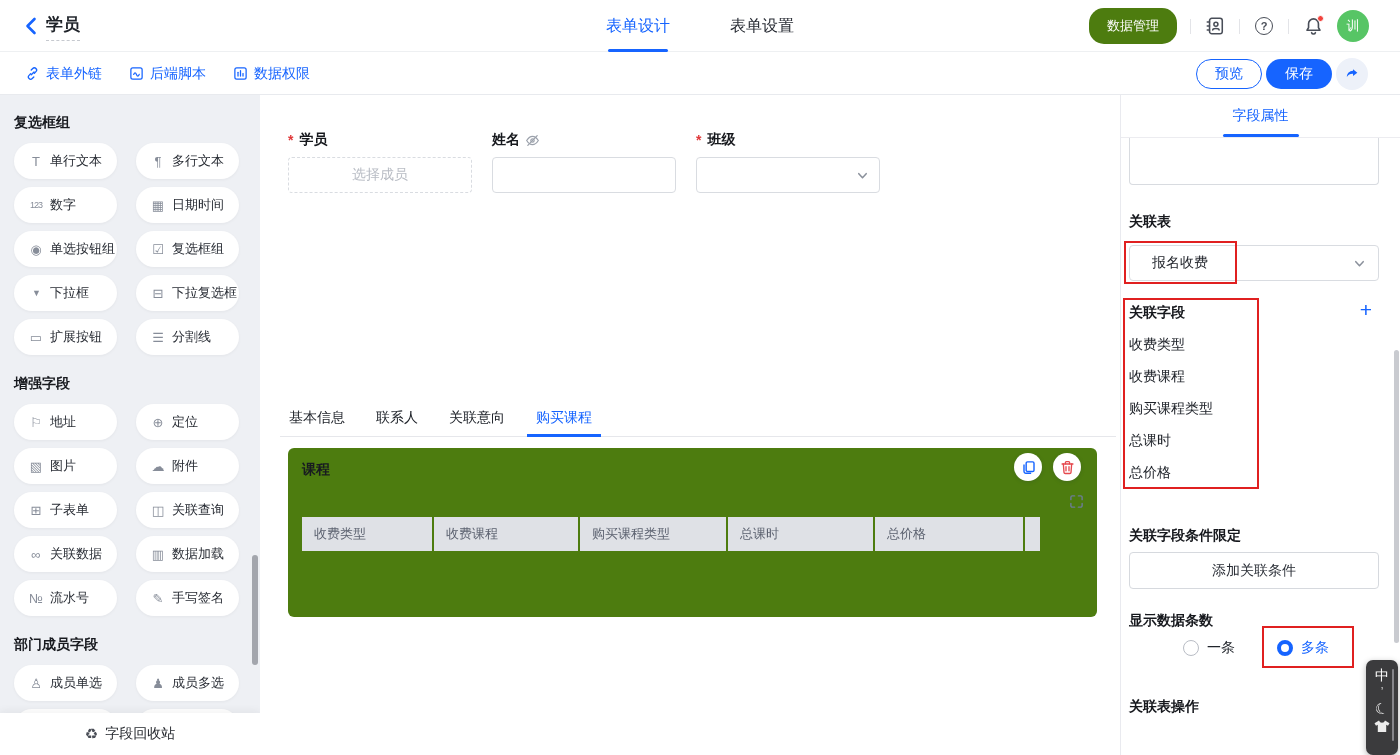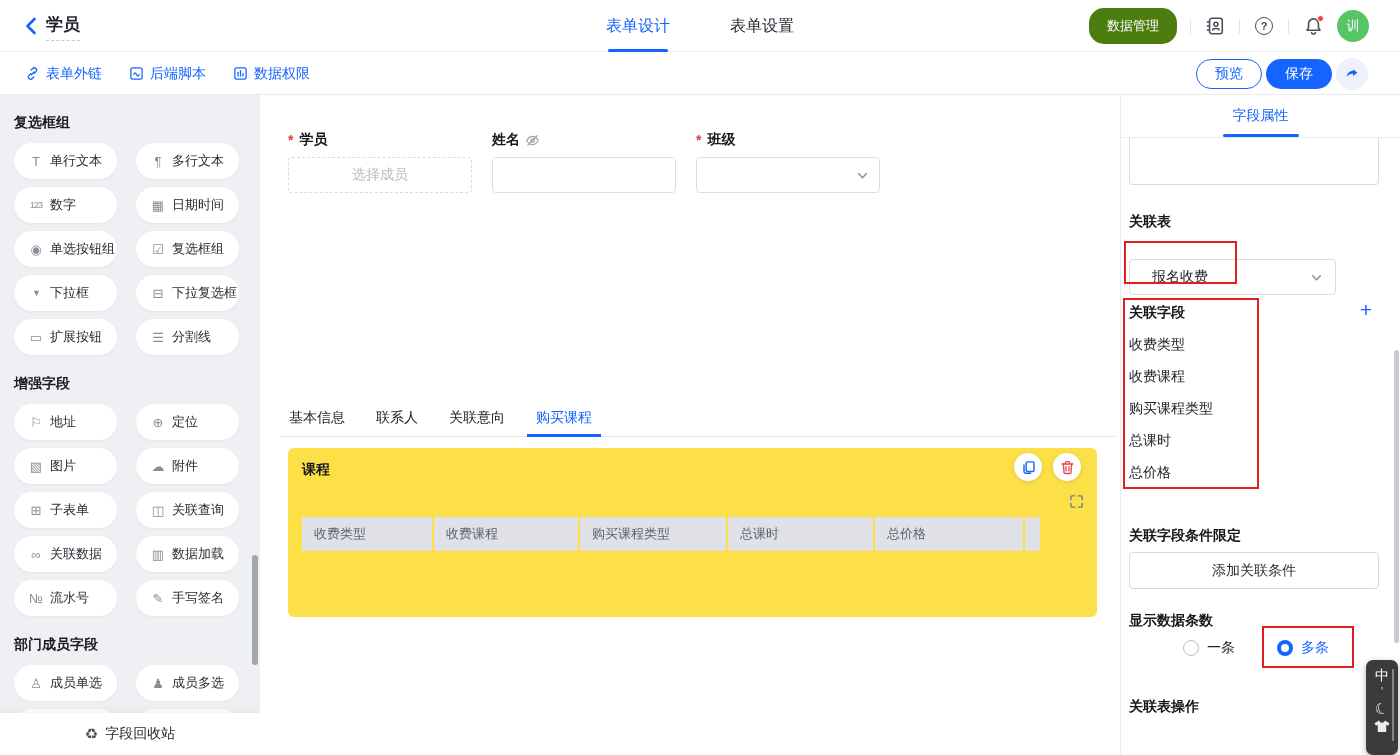--- a/index.html
+++ b/index.html
@@ -69,21 +69,21 @@
   .cfield .flabel { font-size:14px; font-weight:700; color:#16181d; margin-bottom:8px; display:flex; align-items:center; gap:5px; }
   .req { color:#e0383a; margin-right:1px; }
   .finput { height:36px; border:1px solid #d9dce1; border-radius:4px; background:#fff; position:relative;
             display:flex; align-items:center; padding:0 10px; font-size:14px; color:#b8bcc4; }
   .finput.dashed { border-style:dashed; justify-content:center; }
   .ctabs { position:absolute; left:20px; right:4px; top:307px; height:35px; border-bottom:1px solid #e6e7eb;
            display:flex;gap:11px; }
   .ctab { height:35px; display:flex; align-items:center; padding:0 9px; margin-right:2px; font-size:14px;
           color:#20242b; cursor:pointer; border-bottom:3px solid transparent; }
   .ctab.active { color:#1664ff; border-bottom-color:#1664ff; }
-  .panel { position:absolute; left:28px; top:353px; width:809px; height:169px; background:#fde047;
+  .panel { position:absolute; left:28px; top:353px; width:809px; height:169px; background:#4d7c0f;
            border-radius:6px; cursor:pointer; }
   .panel-title { position:absolute; left:14px; top:13px; font-size:14px; font-weight:700; color:#181b20; }
   .pact { position:absolute; top:5px; width:28px; height:28px; border-radius:50%; background:#fff;
           box-shadow:0 1px 4px rgba(20,35,80,.15); display:flex; align-items:center; justify-content:center; cursor:pointer; }
   .pact.copy { right:55px; } .pact.del { right:16px; }
   .expand { position:absolute; right:13px; top:46px; width:15px; height:15px; cursor:pointer; }
   .stable { position:absolute; left:14px; top:69px; width:738px; height:34px; display:flex; gap:2px; }
   .scell { background:#dfe1e6; height:34px; display:flex; align-items:center; padding-left:12px;
            font-size:13px; color:#5c6270; cursor:pointer; }
 
@@ -93,21 +93,21 @@
   .ptabs { position:absolute; left:0; top:0; width:279px; height:43px; border-bottom:1px solid #ececf0;
            display:flex; background:#fff; z-index:2; }
   .ptab { flex:1; display:flex; align-items:center; justify-content:center; font-size:14px; color:#23262d;
           position:relative; cursor:pointer; }
   .ptab.active { color:#1664ff; }
   .ptab.active::after { content:""; position:absolute; left:50%; transform:translateX(-50%); bottom:0;
           width:76px; height:3px; background:#1664ff; border-radius:2px; }
   .cut-input { position:absolute; left:8px; top:43px; width:250px; height:47px; background:#fff;
           border:1px solid #d8dbe0; border-top:none; border-radius:0 0 4px 4px; }
   .plabel { position:absolute; left:8px; font-size:14px; font-weight:700; color:#16181d; }
-  .pselect { position:absolute; left:8px; top:164px; width:207px; height:36px; border:1px solid #d9dce1;
+  .pselect { position:absolute; left:8px; top:150px; width:250px; height:36px; border:1px solid #d9dce1;
           border-radius:4px; display:flex; align-items:center; padding:0 12px 0 22px; font-size:14px;
           color:#23262d; cursor:pointer; }
   .pselect .chev { margin-left:auto; }
   .rf-item { position:absolute; left:8px; font-size:14px; color:#20242b; cursor:pointer; }
   .plus { position:absolute; right:28px; top:205px; font-size:21px; font-weight:300; color:#1664ff;
           line-height:20px; cursor:pointer; }
   .btn-outline { position:absolute; left:8px; top:457px; width:250px; height:37px; background:#fff;
           border:1px solid #d6d9de; border-radius:4px; font-size:14px; color:#2a2e36;
           display:flex; align-items:center; justify-content:center; cursor:pointer; }
   .radio-row { position:absolute; top:544px; display:flex; align-items:center; gap:8px; cursor:pointer; }

